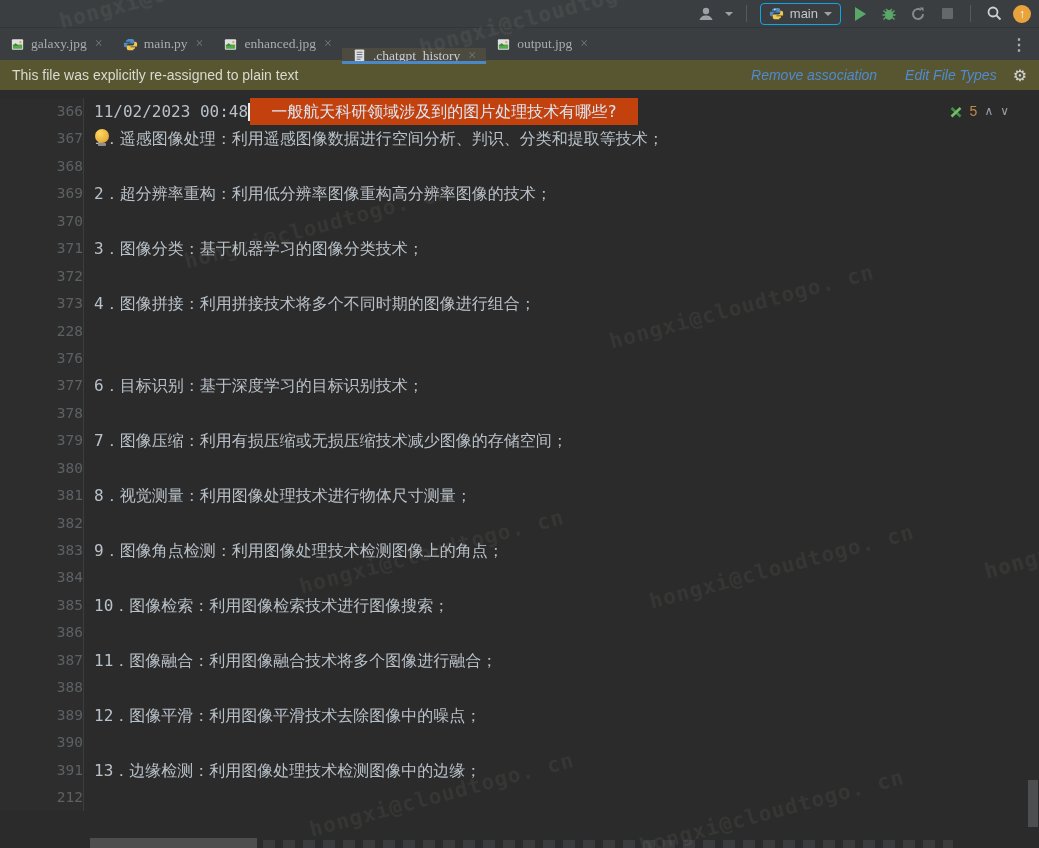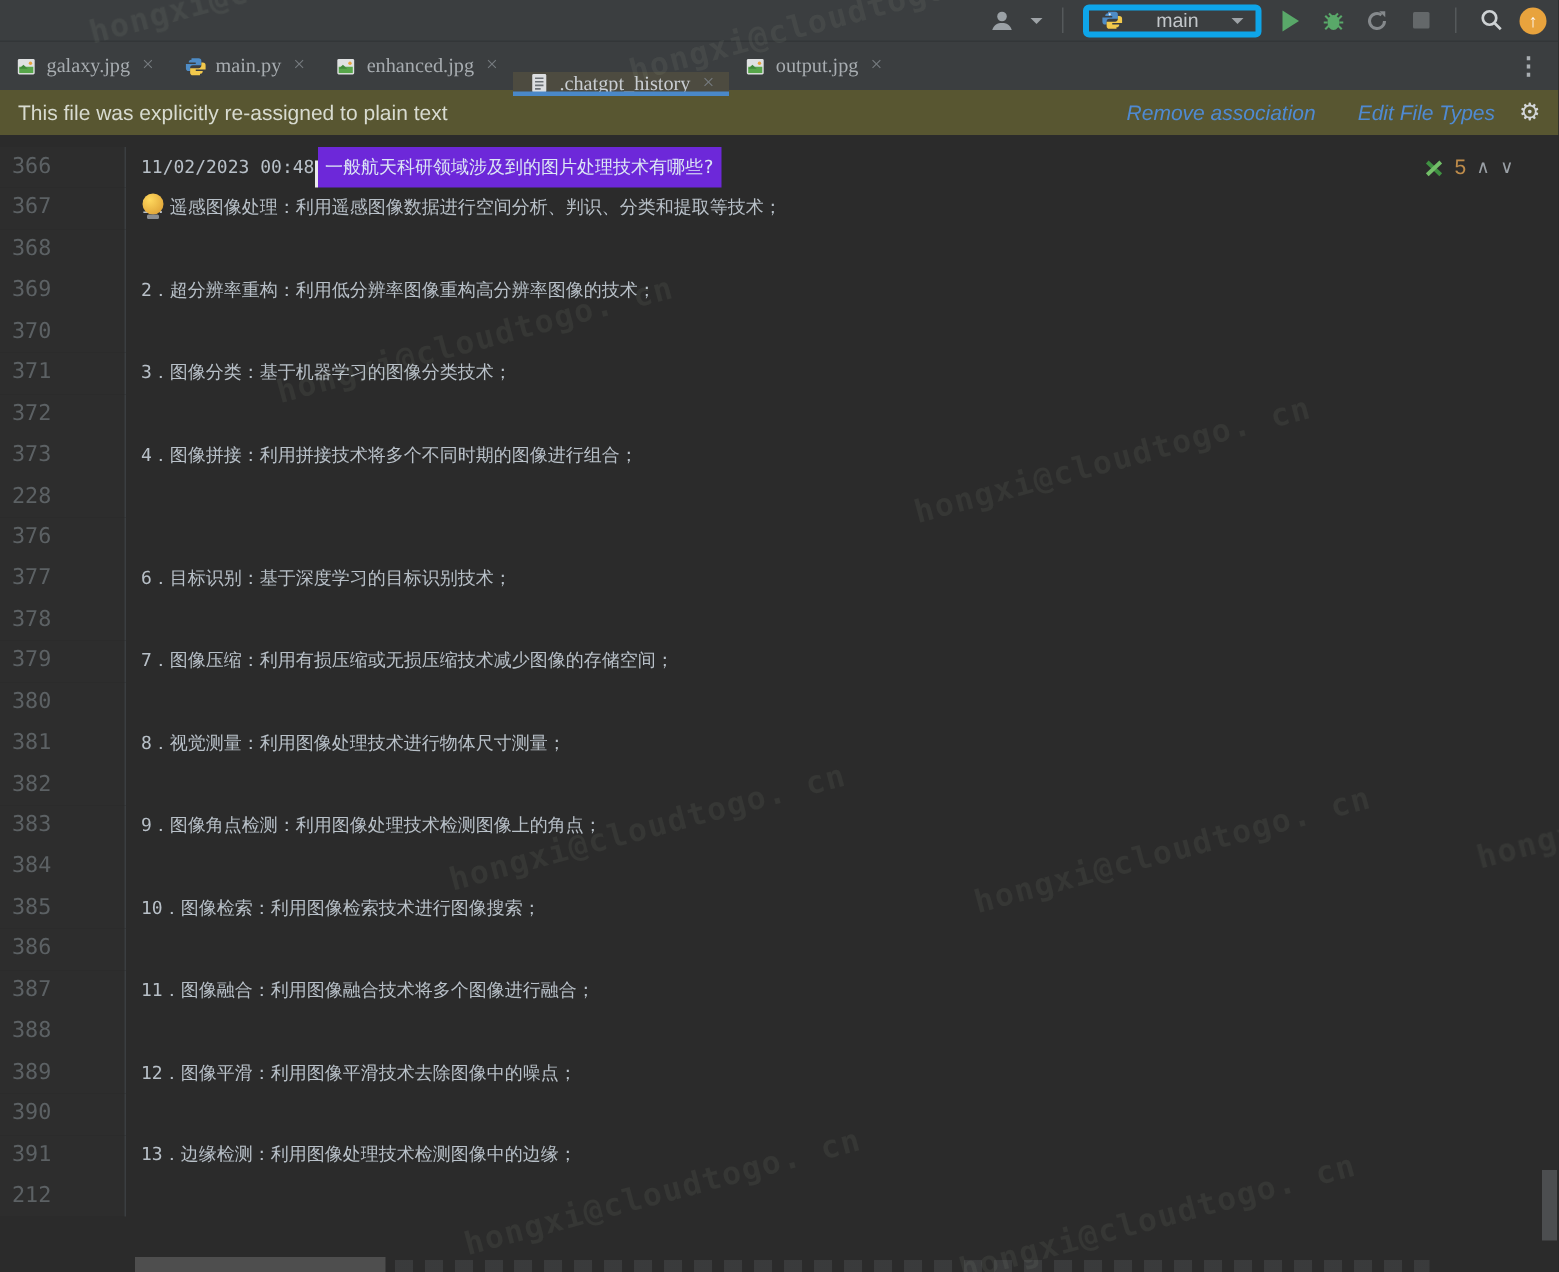--- a/index.html
+++ b/index.html
@@ -5,21 +5,21 @@
   * { margin:0; padding:0; box-sizing:border-box; }
   html,body { width:1039px; height:848px; overflow:hidden; background:#2b2b2b;
     font-family:"Liberation Sans", sans-serif; }
 
   
   .toolbar { height:28px; background:#3b3e40; border-bottom:1px solid #333638;
     display:flex; align-items:center; justify-content:flex-end; padding-right:8px; gap:9px; }
   .tb-divider { width:1px; height:17px; background:#55595b; margin:0 4px; }
   .chev { width:0; height:0; border-left:4px solid transparent; border-right:4px solid transparent;
     border-top:4px solid #9ea3a7; display:inline-block; }
-  .run-config { display:flex; align-items:center; gap:22px; border:4px solid #0ea5e9;
+  .run-config { display:flex; align-items:center; gap:6px; border:1px solid #0ea5e9;
     border-radius:4px; height:22px; padding:0 8px; }
   .run-config-label { color:#c3c7cb; font-size:13px; }
   .icon-btn { display:flex; align-items:center; justify-content:center; width:20px; height:20px; }
   .play-tri { width:0; height:0; border-top:7px solid transparent; border-bottom:7px solid transparent;
     border-left:11px solid #59a869; }
   .stop-sq { width:11px; height:11px; background:#64686a; border-radius:1px; }
   .update-circle { width:18px; height:18px; border-radius:50%; background:#e8a33d;
     color:#fff; font-size:12px; font-weight:bold; display:flex; align-items:center; justify-content:center; }
 
   
@@ -37,23 +37,23 @@
     padding:0 12px; font-size:14px; color:#d8dbd0;text-align:center; }
   .banner-links { margin-left:auto; display:flex; align-items:center; gap:28px;font-style:italic; }
   .banner-link { color:#4f8ad2; font-size:14px; cursor:pointer; }
   .banner-gear { color:#d3d6d8; font-size:16px; margin-left:16px; }
 
   
   .editor { position:relative; height:758px; background:#2b2b2b; overflow:hidden;
     font-family:"DejaVu Sans Mono", monospace; padding-top:8px; }
   .editor-line { display:flex; height:27.45px; line-height:27.45px; white-space:pre; position:relative; }
   .line-num { width:84px; flex:0 0 84px; color:#5c6164; font-size:14.5px; padding-left:8px;
-    border-right:1px solid #3b3e41; background:#2d2d2d; }
-  .line-content { padding-left:10px; font-size:12px; color:#b8c0c8; position:relative; display:flex; align-items:flex-end; }
-  .sel { background:#6d28d9; color:#dce6f5; padding:0 5px; }
+    border-right:1px solid #3b3e41; background:#2d2d2d;text-align:right; }
+  .line-content { padding-left:10px; font-size:16px; color:#b8c0c8; position:relative; display:flex; align-items:center; }
+  .sel { background:#c2410c; color:#dce6f5; padding:0 21px; }
   .caret { display:inline-block; width:2px; height:18px; background:#e9e9e9; vertical-align:middle; }
   .occur-widget { position:absolute; right:30px; top:0; height:27.45px; display:flex;
     align-items:center; gap:7px; }
   .occur-count { color:#bd8b4a; font-size:14px; font-family:"Liberation Sans",sans-serif; }
   .occur-chev { color:#9aa0a6; font-size:12px; font-family:"DejaVu Sans",sans-serif; }
   .bulb { position:absolute; left:11px; top:4px; width:14px; height:14px; border-radius:50%;
     background:radial-gradient(circle at 35% 30%, #ffd95e, #d9982f); z-index:2; }
   .bulb::after { content:""; position:absolute; left:3px; bottom:-3px; width:8px; height:3px;
     background:#8a8d90; border-radius:1px; }
 

